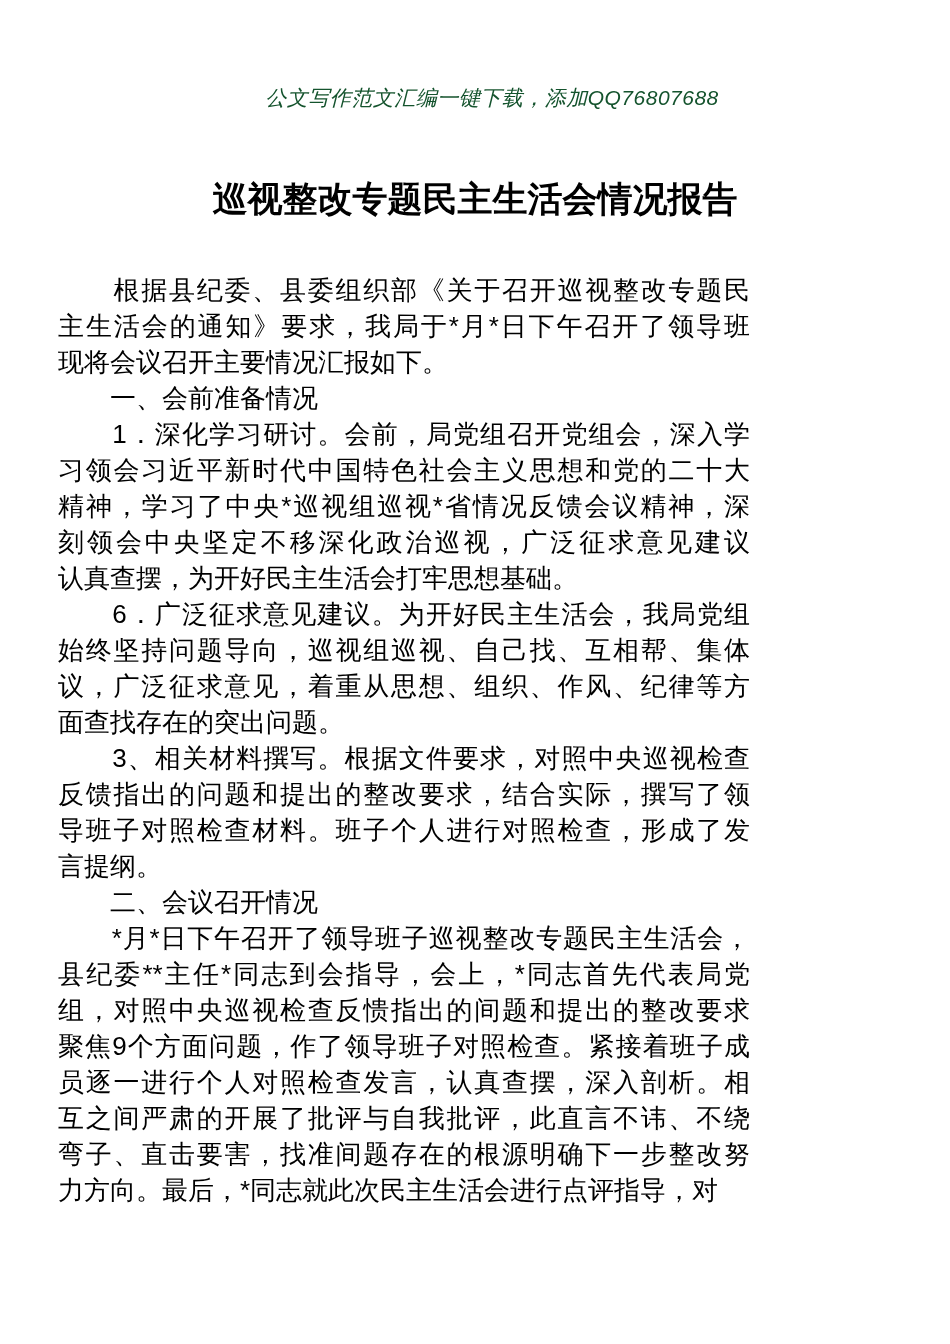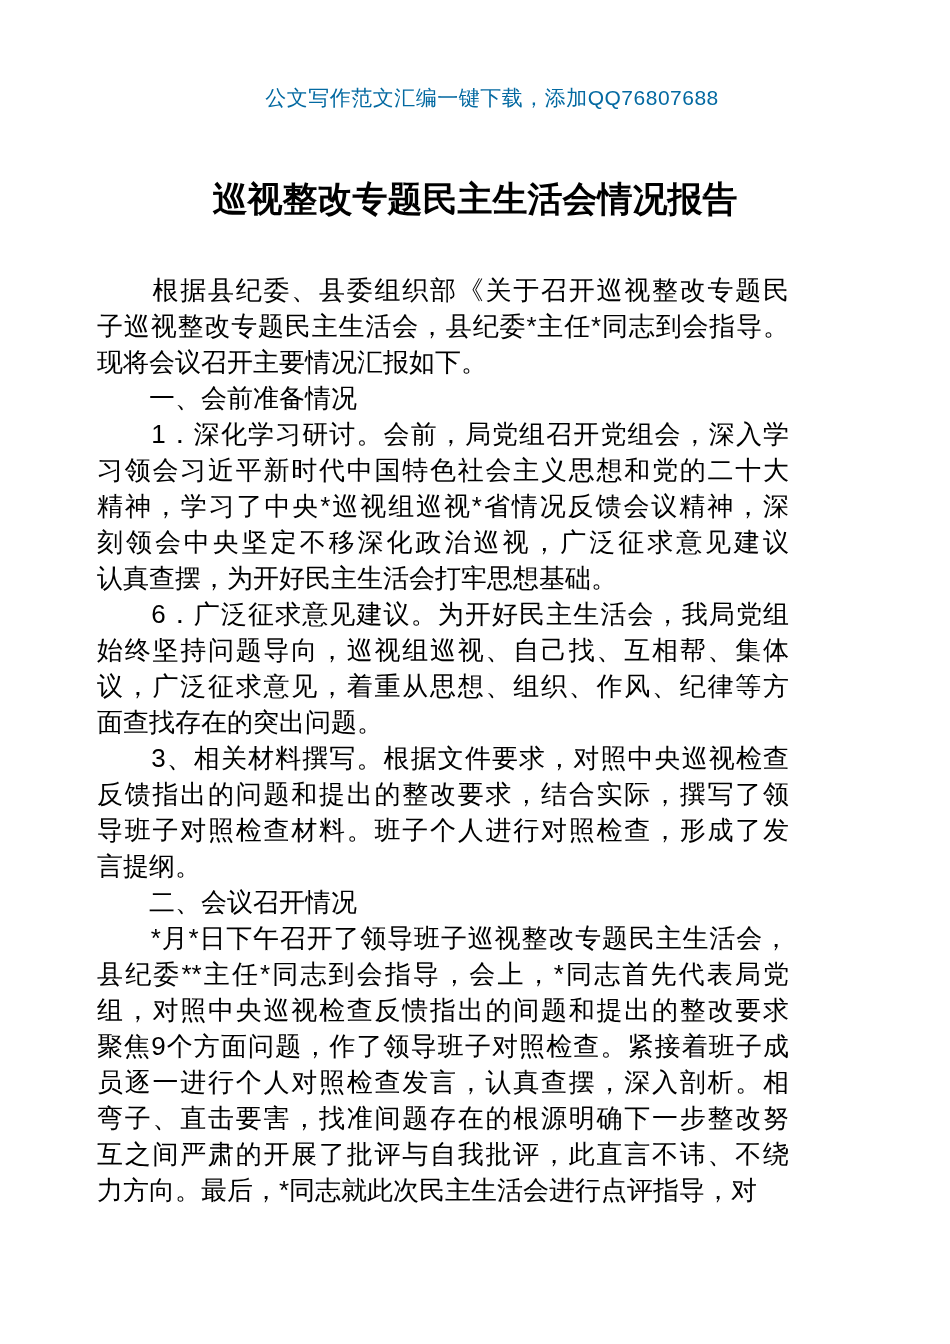--- a/index.html
+++ b/index.html
@@ -32,21 +32,21 @@
   .doc-title {
     margin: 64px 0 6px 0;
     font-size: 35px;
     line-height: 46px;
     font-weight: 700;
     text-align: center;
     letter-spacing: 0px;
   }
   .doc-body {
     margin-top: 50px;
-    margin-left: 97px;
+    margin-left: 58px;
     width: 692px;
     font-size: 26px;
     line-height: 36px;
   }
   .paragraph { margin: 0; }
   .line {
     text-align: justify;
     text-align-last: justify;
     white-space: pre-wrap;
     overflow: hidden;
@@ -54,26 +54,26 @@
   }
   .line.short {
     text-align: center;
     text-align-last: left;
   }
 </style>
 </head>
 <body style="color: rgb(0, 0, 0);">
 
 <div class="page">
-  <div class="promo" style="color: #0369a1;">公文写作范文汇编一键下载，添加QQ76807688</div>
+  <div class="promo" style="color: #14532d; font-style: italic;">公文写作范文汇编一键下载，添加QQ76807688</div>
   <h1 class="doc-title">巡视整改专题民主生活会情况报告</h1>
   <div class="doc-body">
       <div class="paragraph">
         <div class="line">　　根据县纪委、县委组织部《关于召开巡视整改专题民</div>
-        <div class="line">子巡视整改专题民主生活会，县纪委*主任*同志到会指导。</div>
+        <div class="line">主生活会的通知》要求，我局于*月*日下午召开了领导班</div>
         <div class="line short">现将会议召开主要情况汇报如下。</div>
       </div>
       <div class="paragraph">
         <div class="line short">　　一、会前准备情况</div>
       </div>
       <div class="paragraph">
         <div class="line">　　1．深化学习研讨。会前，局党组召开党组会，深入学</div>
         <div class="line">习领会习近平新时代中国特色社会主义思想和党的二十大</div>
         <div class="line">精神，学习了中央*巡视组巡视*省情况反馈会议精神，深</div>
         <div class="line">刻领会中央坚定不移深化政治巡视，广泛征求意见建议</div>
@@ -93,18 +93,18 @@
       </div>
       <div class="paragraph">
         <div class="line short">　　二、会议召开情况</div>
       </div>
       <div class="paragraph">
         <div class="line">　　*月*日下午召开了领导班子巡视整改专题民主生活会，</div>
         <div class="line">县纪委**主任*同志到会指导，会上，*同志首先代表局党</div>
         <div class="line">组，对照中央巡视检查反愦指出的间题和提出的整改要求</div>
         <div class="line">聚焦9个方面问题，作了领导班子对照检查。紧接着班子成</div>
         <div class="line">员逐一进行个人对照检查发言，认真查摆，深入剖析。相</div>
+        <div class="line">互之间严肃的开展了批评与自我批评，此直言不讳、不绕</div>
         <div class="line">弯子、直击要害，找准间题存在的根源明确下一步整改努</div>
-        <div class="line">互之间严肃的开展了批评与自我批评，此直言不讳、不绕</div>
         <div class="line short">力方向。最后，*同志就此次民主生活会进行点评指导，对</div>
       </div>
     </div>
 </div>
 
 </body></html>

